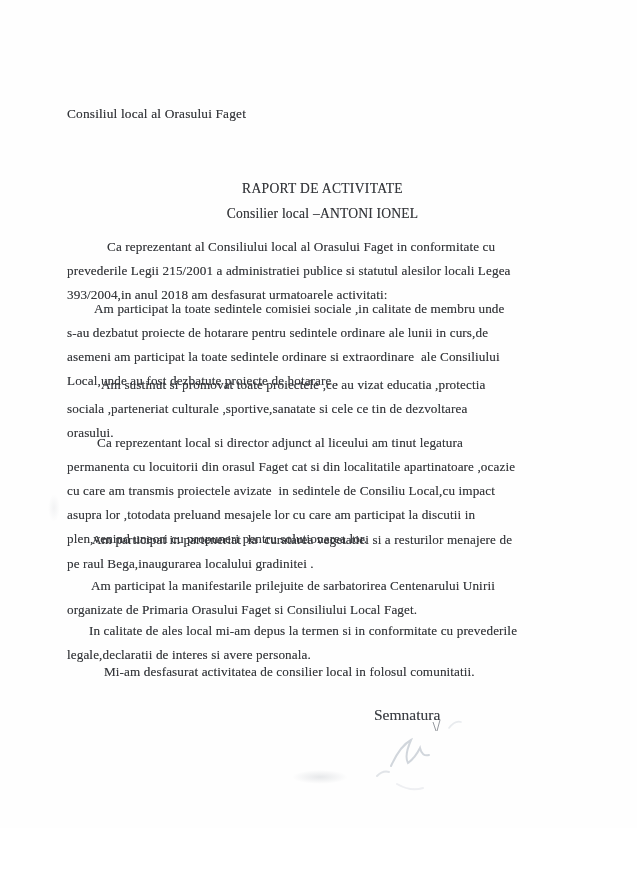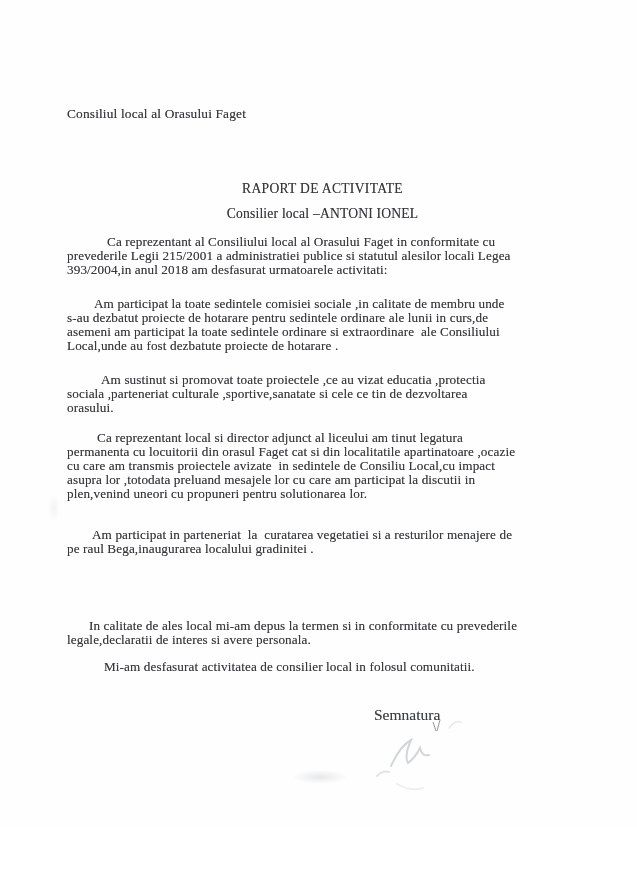--- a/index.html
+++ b/index.html
@@ -47,21 +47,21 @@
     letter-spacing: 0.2px;
     text-shadow: 0 0 0.5px rgba(54,56,60,0.55);
     white-space: pre;
   }
   .para {
     position: absolute;
     left: 67px;
     width: 530px;
     margin: 0;
     font-size: 13.2px;
-    line-height: 14px;
+    line-height: 24px;
     letter-spacing: 0.1px;
     white-space: pre;
     text-shadow: 0 0 0.5px rgba(54,56,60,0.5);
   }
   .p1 { top: 235px; text-indent: 40px; }
   .p2 { top: 297px; text-indent: 27px; }
   .p3 { top: 373px; text-indent: 34px; }
   .p4 { top: 431px; text-indent: 30px; }
   .p5 { top: 528px; text-indent: 25px; }
   .p6 { top: 574px; text-indent: 24px; }
@@ -110,20 +110,22 @@
   <p class="para p3">Am sustinut si promovat toate proiectele ,ce au vizat educatia ,protectia
 sociala ,parteneriat culturale ,sportive,sanatate si cele ce tin de dezvoltarea
 orasului.</p>
   <p class="para p4">Ca reprezentant local si director adjunct al liceului am tinut legatura
 permanenta cu locuitorii din orasul Faget cat si din localitatile apartinatoare ,ocazie
 cu care am transmis proiectele avizate  in sedintele de Consiliu Local,cu impact
 asupra lor ,totodata preluand mesajele lor cu care am participat la discutii in
 plen,venind uneori cu propuneri pentru solutionarea lor.</p>
   <p class="para p5">Am participat in parteneriat  la  curatarea vegetatiei si a resturilor menajere de
 pe raul Bega,inaugurarea localului gradinitei .</p>
+  <p class="para p6">Am participat la manifestarile prilejuite de sarbatorirea Centenarului Unirii
+organizate de Primaria Orasului Faget si Consiliului Local Faget.</p>
   <p class="para p8">Mi-am desfasurat activitatea de consilier local in folosul comunitatii.</p>
   <p class="para p7">In calitate de ales local mi-am depus la termen si in conformitate cu prevederile
 legale,declaratii de interes si avere personala.</p>
 
   <div class="signature-label">Semnatura</div>
 
   <svg class="signature-scribble" width="130" height="85" viewBox="0 0 130 85">
 
     <path d="M70 8 l 3 9 M 77 6 l -3 11" stroke="#70767e" stroke-width="1" fill="none" opacity="0.75"></path>
 

